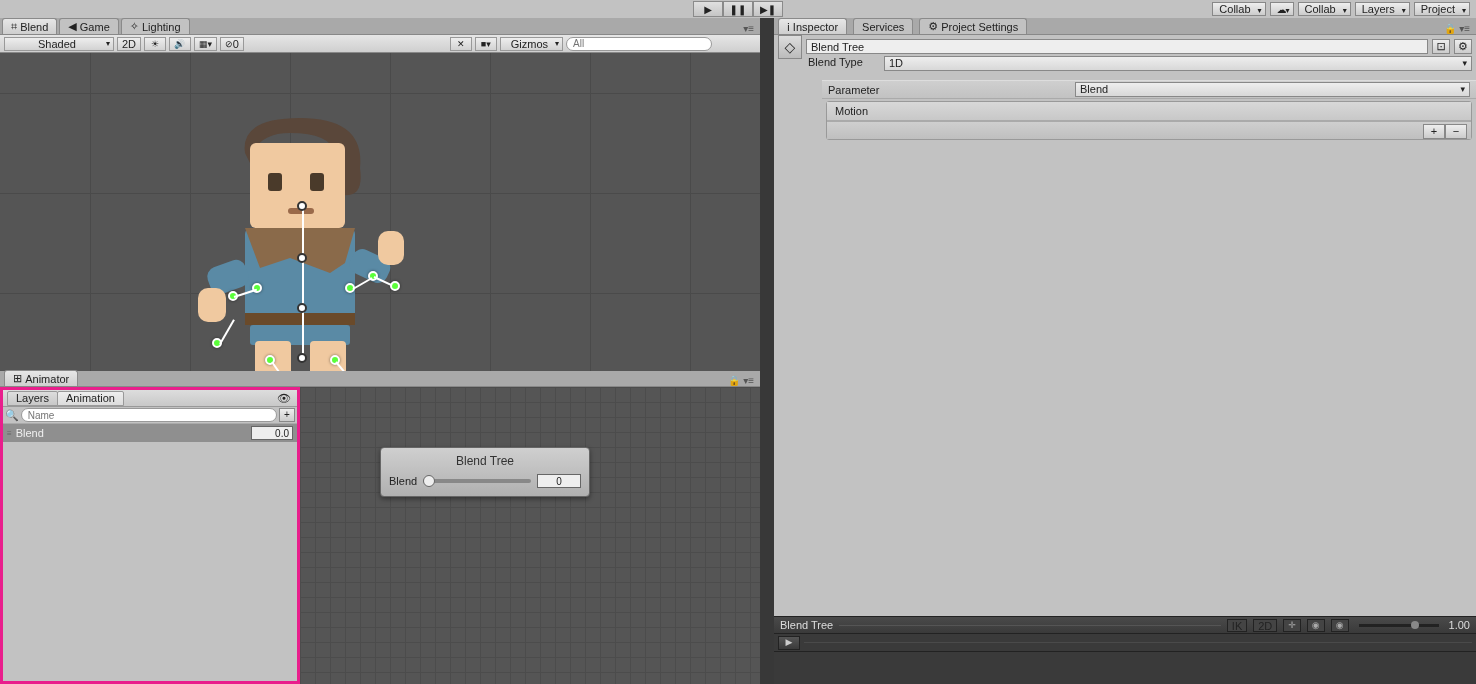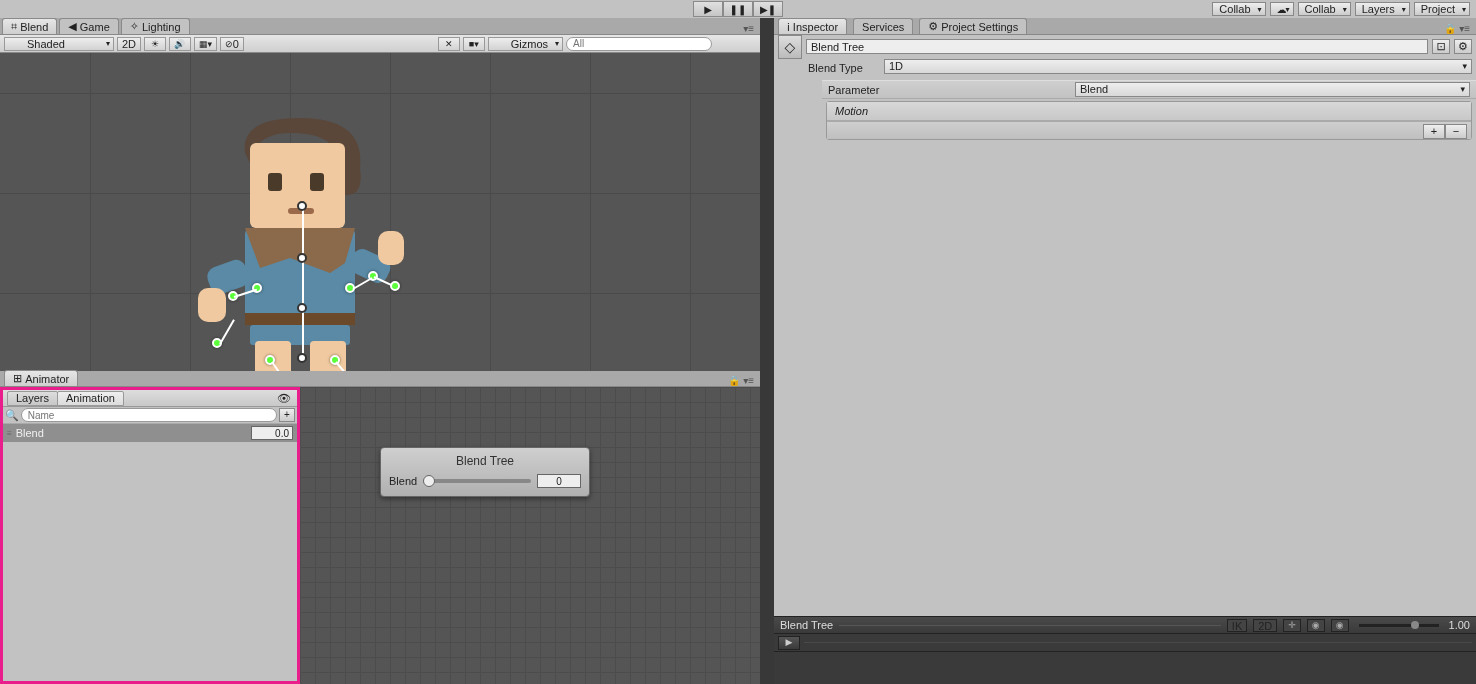--- a/index.html
+++ b/index.html
@@ -2,29 +2,29 @@
 <html><head>
 <meta charset="utf-8">
 <style>
 * { margin:0; padding:0; box-sizing:border-box; font-family: Arial, Helvetica, sans-serif; font-size:11px; color:#222; }
 body { width:1476px; height:684px; background:#383838; overflow:hidden; position:relative; }
 
 .top-toolbar { position:absolute; top:0; left:0; right:0; height:18px; background:#c2c2c2; display:flex; align-items:center; justify-content:center; }
 .play-controls { display:flex; gap:0; }
 .play-btn { width:30px; height:16px; background:linear-gradient(#e0e0e0,#c5c5c5); border:1px solid #8a8a8a; display:flex; align-items:center; justify-content:center; font-size:10px; }
 .top-right-btns { position:absolute; right:6px; top:0; display:flex; gap:4px; align-items:center; height:18px;}
-.top-dd { height:14px; background:linear-gradient(#eee,#ccc); border:1px solid #888; padding:0 14px 0 6px; position:relative; font-size:10px; display:flex; align-items:center;}
+.top-dd { height:14px; background:linear-gradient(#eee,#ccc); border:1px solid #888; padding:0 14px 0 6px; position:relative; font-size:10px; display:flex; align-items:flex-end;}
 .top-dd::after { content:"▾"; position:absolute; right:3px; font-size:8px; }
 
 .main-area { position:absolute; top:18px; left:0; width:760px; height:666px; }
 .tab-bar { height:17px; background:#a9a9a9; display:flex; align-items:flex-end; padding-left:2px; border-bottom:1px solid #888;}
 .tab { height:16px; padding:0 8px; background:#c2c2c2; border:1px solid #8a8a8a; border-bottom:none; border-radius:3px 3px 0 0; display:flex; align-items:center; gap:3px; margin-right:2px; font-size:11px;}
 .tab.active { background:linear-gradient(#e6e6e6,#cfcfcf); }
 .scene-toolbar { height:18px; background:linear-gradient(#e6e6e6,#cfcfcf); display:flex; align-items:center; padding:0 4px; gap:3px; border-bottom:1px solid #888;}
-.st-dd { height:14px; background:linear-gradient(#eee,#d2d2d2); border:1px solid #999; padding:0 14px 0 22px; position:relative; font-size:10px;}
+.st-dd { height:14px; background:linear-gradient(#eee,#d2d2d2); border:1px solid #999; padding:0 14px 0 10px; position:relative; font-size:10px;text-align:center;}
 .st-dd::after { content:"▾"; position:absolute; right:3px; top:1px; font-size:8px; }
 .st-btn { height:14px; min-width:22px; padding:0 4px; background:linear-gradient(#eee,#d2d2d2); border:1px solid #999; display:flex; align-items:center; justify-content:center; font-size:9px;}
 .scene-view { height:320px; background:#555; position:relative; overflow:hidden; }
 .grid-bg { position:absolute; inset:0; background-image:linear-gradient(#4a4a4a 1px,transparent 1px),linear-gradient(90deg,#4a4a4a 1px,transparent 1px); background-size:100px 100px; background-position:-10px -60px;}
 
 .animator-area { position:absolute; top:353px; left:0; width:760px; bottom:0; }
 .anim-tab-bar { height:16px; background:#a9a9a9; display:flex; align-items:flex-end; padding-left:4px; border-bottom:1px solid #888;}
 .animator-content { display:flex; height:calc(100% - 16px); }
 .anim-left { width:300px; background:#c2c2c2; display:flex; flex-direction:column; border:3px solid #e91e8c; border-top:3px solid #e91e8c;}
 .anim-subtabs { height:17px; background:linear-gradient(#ddd,#c8c8c8); display:flex; align-items:center; padding-left:4px; position:relative; border-bottom:1px solid #999;}
@@ -53,29 +53,29 @@
 .blend-val { width:44px; height:14px; background:#eee; border:1px solid #666; text-align:center; font-size:10px;}
 .anim-status { height:16px; background:linear-gradient(#d8d8d8,#c2c2c2); text-align:right; padding:1px 6px; font-size:10px; border-top:1px solid #888;}
 
 .inspector-area { position:absolute; top:18px; right:0; width:702px; bottom:0; background:#c2c2c2; display:flex; flex-direction:column;}
 .insp-tabs { height:17px; background:#a9a9a9; display:flex; align-items:flex-end; padding-left:4px; gap:4px; border-bottom:1px solid #888;}
 .insp-body { padding:2px 4px; background:#c2c2c2;}
 .insp-row { display:flex; align-items:center; height:19px; gap:4px;}
 .insp-icon { width:24px; height:24px; background:linear-gradient(#ddd,#bbb); border:1px solid #888; display:flex; align-items:center; justify-content:center; font-size:14px;}
 .insp-name-input { flex:1; height:15px; background:#eee; border:1px solid #888; padding:0 4px; font-size:11px;}
 .sq-btn { width:18px; height:15px; background:linear-gradient(#eee,#ccc); border:1px solid #888; font-size:11px; text-align:center; line-height:13px;}
-.insp-label-row { display:flex; align-items:flex-end; height:18px; gap:6px; padding-left:30px;}
+.insp-label-row { display:flex; align-items:flex-start; height:18px; gap:6px; padding-left:30px;}
 .insp-dd { flex:1; height:15px; background:linear-gradient(#eee,#d8d8d8); border:1px solid #888; padding:0 4px; position:relative; font-size:11px;}
 .insp-dd::after { content:"▾"; position:absolute; right:4px; top:1px; font-size:9px;}
 .insp-section { margin-top:4px; background:#c2c2c2;margin-left:48px;}
 .insp-sec-row { display:flex; align-items:center; height:19px; padding:0 6px; background:linear-gradient(#cfcfcf,#c2c2c2); border-top:1px solid #ddd; border-bottom:1px solid #aaa;}
 .insp-sec-dd { flex:1; max-width:395px; margin-left:auto; height:15px; background:linear-gradient(#eee,#d8d8d8); border:1px solid #888; padding:0 4px; position:relative; font-size:11px;}
 .insp-sec-dd::after { content:"▾"; position:absolute; right:4px; top:1px; font-size:9px;}
 .motion-box { margin:2px 4px 0; border:1px solid #999; border-radius:3px; background:#c8c8c8;}
-.motion-header { padding:3px 8px; background:linear-gradient(#d8d8d8,#c8c8c8); border-bottom:1px solid #aaa; font-size:11px;font-style:italic;}
+.motion-header { padding:3px 8px; background:linear-gradient(#d8d8d8,#c8c8c8); border-bottom:1px solid #aaa; font-size:11px;}
 .motion-empty { padding:3px 8px; font-size:11px; color:#333;}
 .motion-btns { height:18px; display:flex; justify-content:flex-end; gap:0; padding:2px 4px; background:linear-gradient(#cfcfcf,#bfbfbf); border-top:1px solid #aaa;}
 .motion-btns .sq-btn { width:22px;}
 
 .preview-area { position:absolute; bottom:0; right:0; width:702px; height:68px; background:#3a3a3a; border-top:1px solid #222; }
 .preview-header { height:17px; background:linear-gradient(#4a4a4a,#3a3a3a); display:flex; align-items:center; padding:0 6px; gap:6px; color:#ccc; font-size:11px; border-bottom:1px solid #222;}
 .preview-header .line { flex:1; height:1px; background:#222; border-bottom:1px solid #555;}
 .preview-header .pv-btn { height:13px; padding:0 4px; background:#444; border:1px solid #222; color:#aaa; font-size:9px;}
 .preview-slider { width:80px; height:3px; background:#222; position:relative; margin:0 4px;}
 .preview-slider .h { position:absolute; right:20px; top:-3px; width:8px; height:8px; background:#888; border-radius:50%;}

